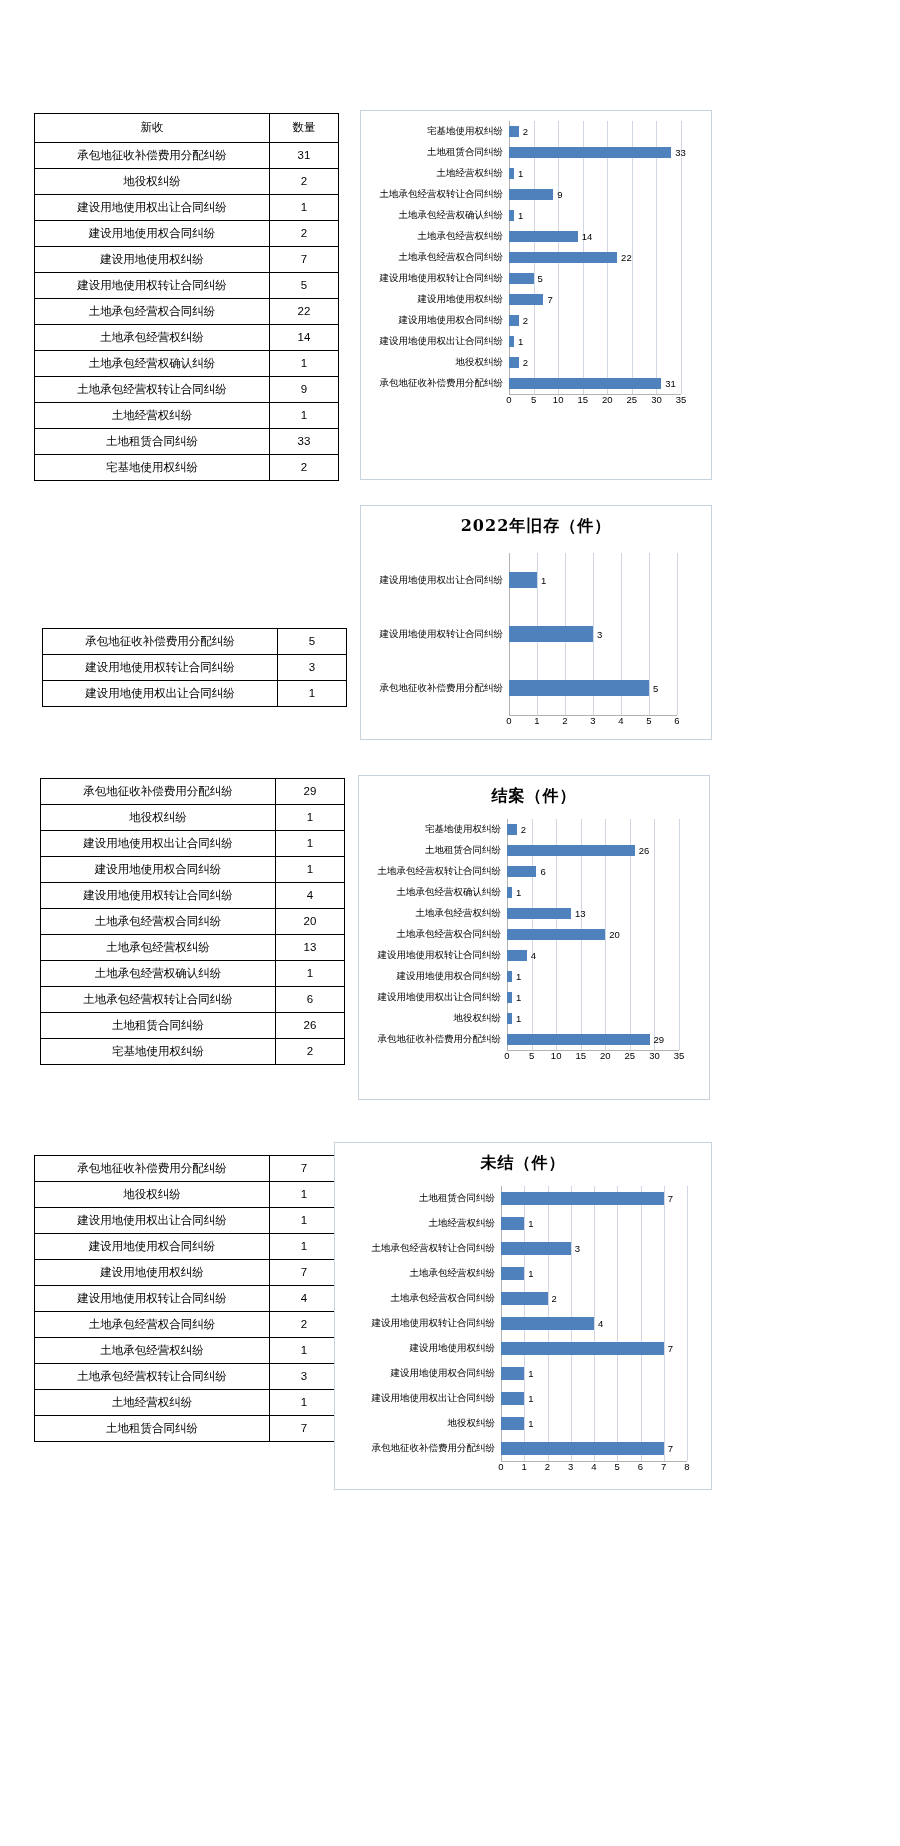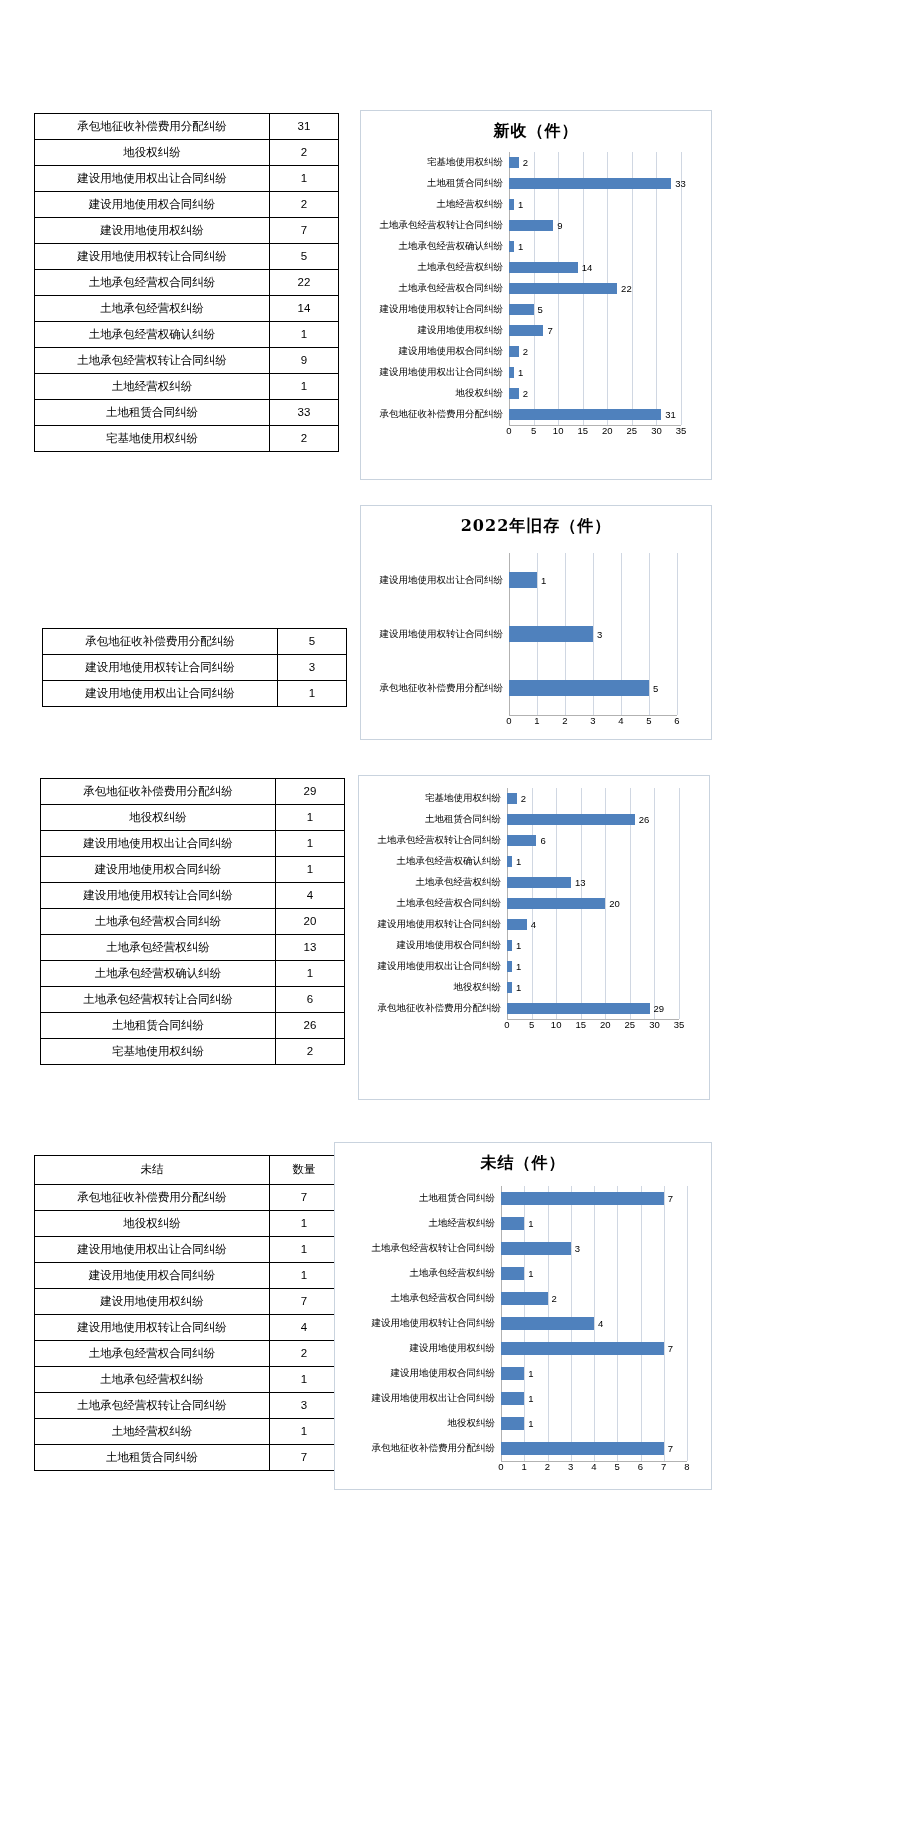--- a/index.html
+++ b/index.html
@@ -129,20 +129,24 @@
 </head>
 <body>
 
 <div class="page">
 
 
   <div class="block" style="position:absolute;left:0;top:105px;width:900px;height:390px;">
     <div style="position:absolute;left:34px;top:8px;">
       <table class="datatable">
         <tbody>
+            <tr class="head">
+              <td class="c-label">新收</td>
+              <td class="c-num">数量</td>
+            </tr>
             <tr class="row">
               <td class="c-label">承包地征收补偿费用分配纠纷</td>
               <td class="c-num">31</td>
             </tr>
             <tr class="row">
               <td class="c-label">地役权纠纷</td>
               <td class="c-num">2</td>
             </tr>
             <tr class="row">
               <td class="c-label">建设用地使用权出让合同纠纷</td>
@@ -185,21 +189,20 @@
               <td class="c-num">33</td>
             </tr>
             <tr class="row">
               <td class="c-label">宅基地使用权纠纷</td>
               <td class="c-num">2</td>
             </tr>
           </tbody>
       </table>
     </div>
     <div class="chart" style="position:absolute;left:360px;top:5px;width:352px;height:370px;">
-      <div class="chart-title">新收（件）</div>
       <div class="plotwrap" style="margin-top:10px;">
           <div style="position: relative;">
             <div class="grid" style="left: 148px; width: 172px;">
               <div class="gline axis0" style="left: 0px;"></div>
               <div class="gline" style="left: 24.5714px;"></div>
               <div class="gline" style="left: 49.1429px;"></div>
               <div class="gline" style="left: 73.7143px;"></div>
               <div class="gline" style="left: 98.2857px;"></div>
               <div class="gline" style="left: 122.857px;"></div>
               <div class="gline" style="left: 147.429px;"></div>
@@ -425,20 +428,21 @@
               <td class="c-num">26</td>
             </tr>
             <tr class="row">
               <td class="c-label">宅基地使用权纠纷</td>
               <td class="c-num">2</td>
             </tr>
           </tbody>
       </table>
     </div>
     <div class="chart" style="position:absolute;left:358px;top:5px;width:352px;height:325px;">
+      <div class="chart-title">结案（件）</div>
       <div class="plotwrap" style="margin-top:12px;">
           <div style="position: relative;">
             <div class="grid" style="left: 148px; width: 172px;">
               <div class="gline axis0" style="left: 0px;"></div>
               <div class="gline" style="left: 24.5714px;"></div>
               <div class="gline" style="left: 49.1429px;"></div>
               <div class="gline" style="left: 73.7143px;"></div>
               <div class="gline" style="left: 98.2857px;"></div>
               <div class="gline" style="left: 122.857px;"></div>
               <div class="gline" style="left: 147.429px;"></div>
@@ -534,24 +538,20 @@
             <span class="tick" style="left: 172px;">35</span>
           </div>
         </div>
     </div>
   </div>
 
   <div class="block" style="position:absolute;left:0;top:1150px;width:900px;height:360px;">
     <div style="position:absolute;left:34px;top:5px;">
       <table class="datatable">
         <tbody>
-            <tr class="head">
-              <td class="c-label">未结</td>
-              <td class="c-num">数量</td>
-            </tr>
             <tr class="row">
               <td class="c-label">承包地征收补偿费用分配纠纷</td>
               <td class="c-num">7</td>
             </tr>
             <tr class="row">
               <td class="c-label">地役权纠纷</td>
               <td class="c-num">1</td>
             </tr>
             <tr class="row">
               <td class="c-label">建设用地使用权出让合同纠纷</td>

